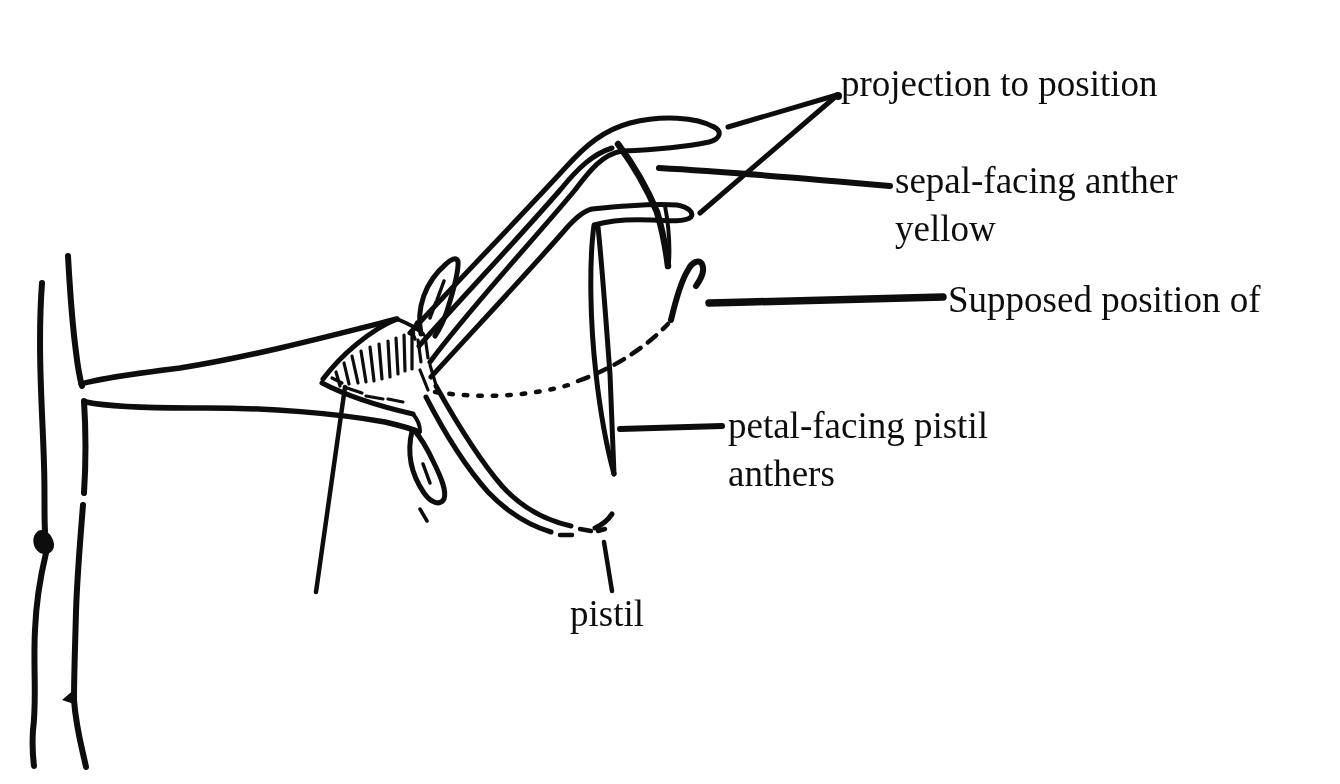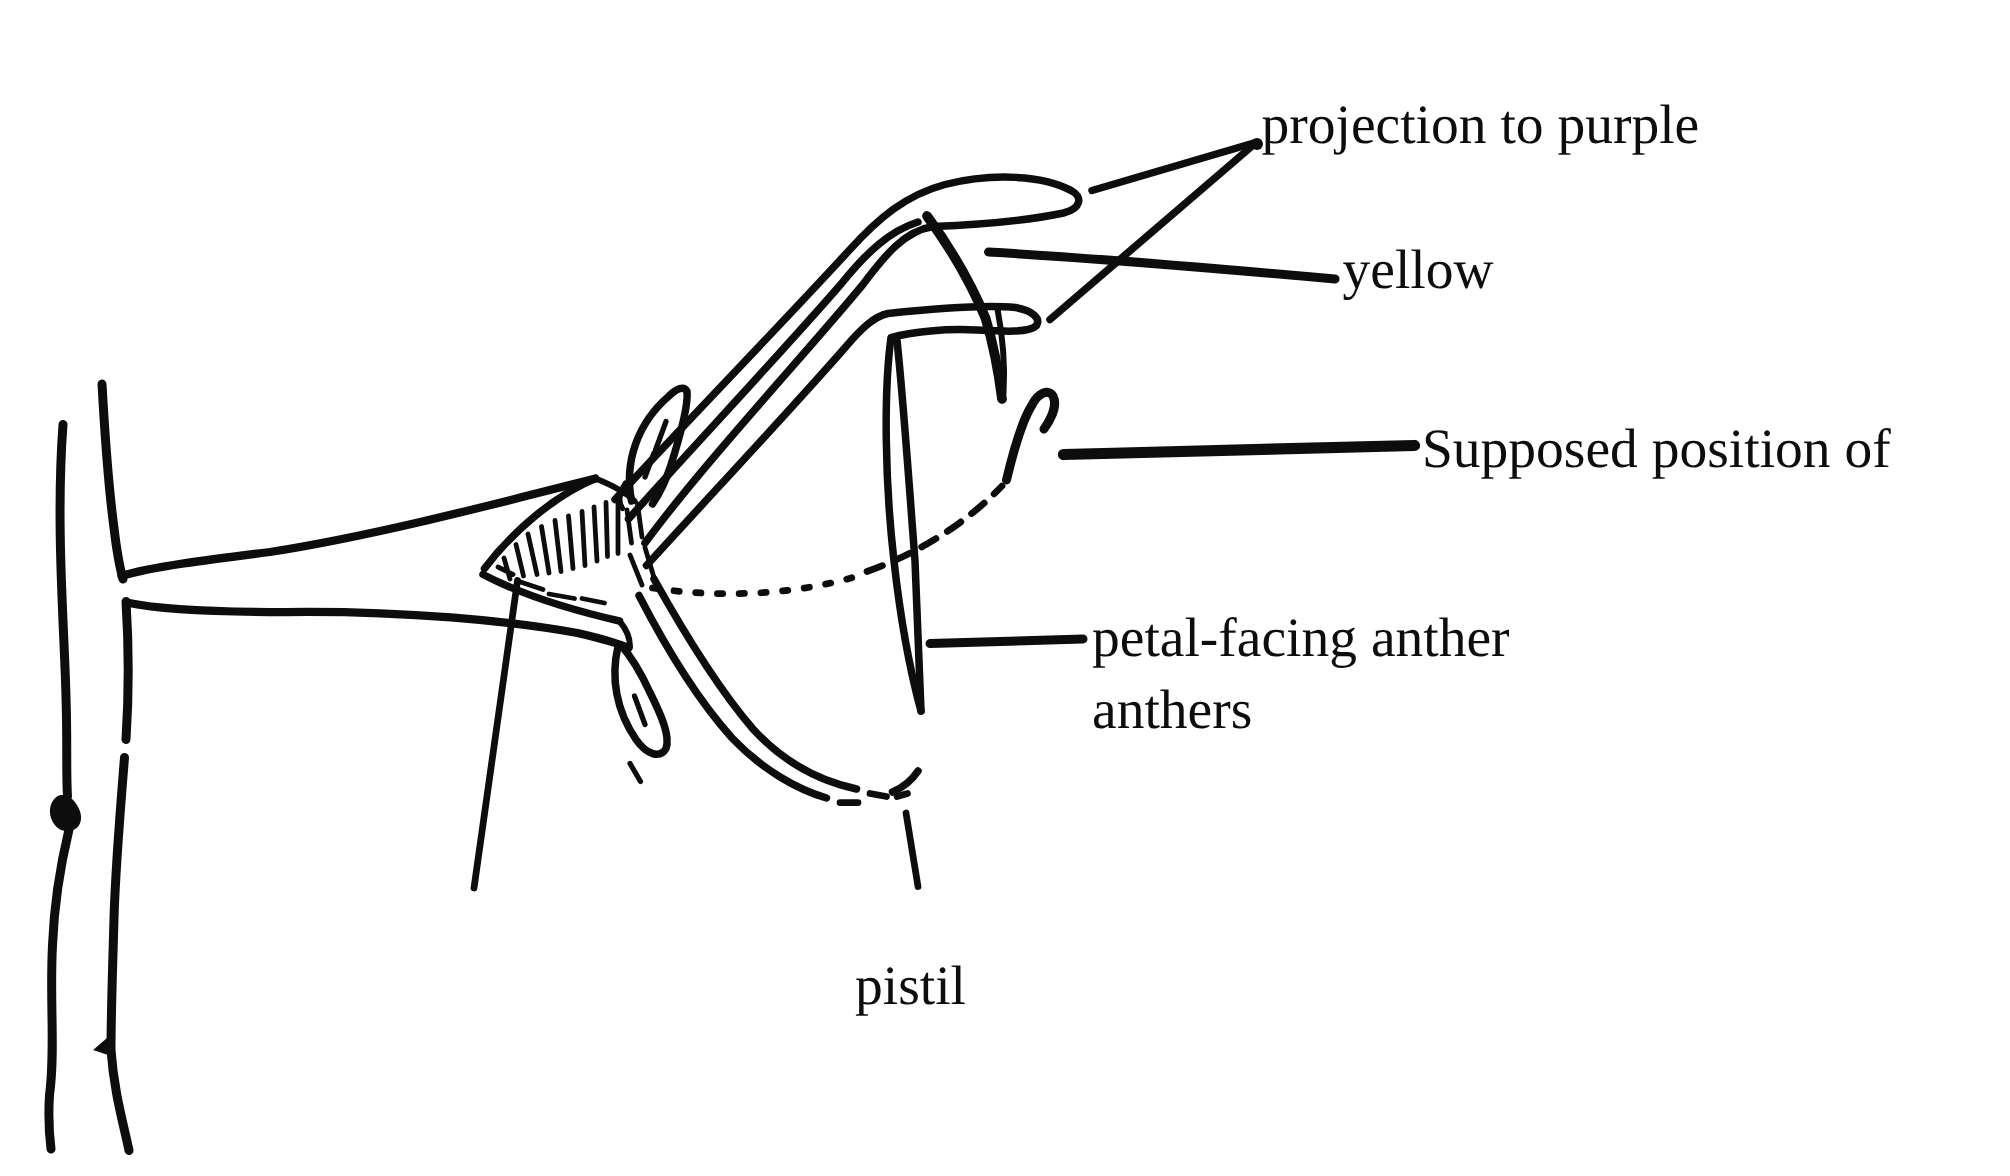--- a/index.html
+++ b/index.html
@@ -93,31 +93,32 @@
       <path stroke-width="5" d="M 834,98 L 700,213"></path>
       <circle class="filled" cx="838" cy="96" r="4"></circle>
       <path stroke-width="6" d="M 890,186 C 812,179 730,172 659,168"></path>
       <path stroke-width="7.5" d="M 943,297 C 868,299 788,301 709,303"></path>
       <path stroke-width="6" d="M 722,426 C 688,427 654,428 620,429"></path>
       <path stroke-width="4.5" d="M 345,387 L 316,592"></path>
       <path stroke-width="4.5" d="M 604,542 L 612,591"></path>
     </g>
   </svg>
 
-  <div class="lbl" style="left:841px; top:60px;">projection to purple</div>
+  <div class="lbl" style="left:841px; top:60px;">projection to position</div>
 
   <div class="lbl" style="left:895px; top:157px;">
+    <div>sepal-facing anther</div>
     <div>yellow</div>
   </div>
 
   <div class="lbl" style="left:948px; top:276px;">
     <div>Supposed position of</div>
   </div>
 
   <div class="lbl" style="left:728px; top:402px;">
-    <div>petal-facing anther</div>
+    <div>petal-facing pistil</div>
     <div>anthers</div>
   </div>
 
 
-  <div class="lbl" style="left:570px; top:634px;">pistil</div>
+  <div class="lbl" style="left:570px; top:590px;">pistil</div>
 
 </div>
 
 </body></html>

